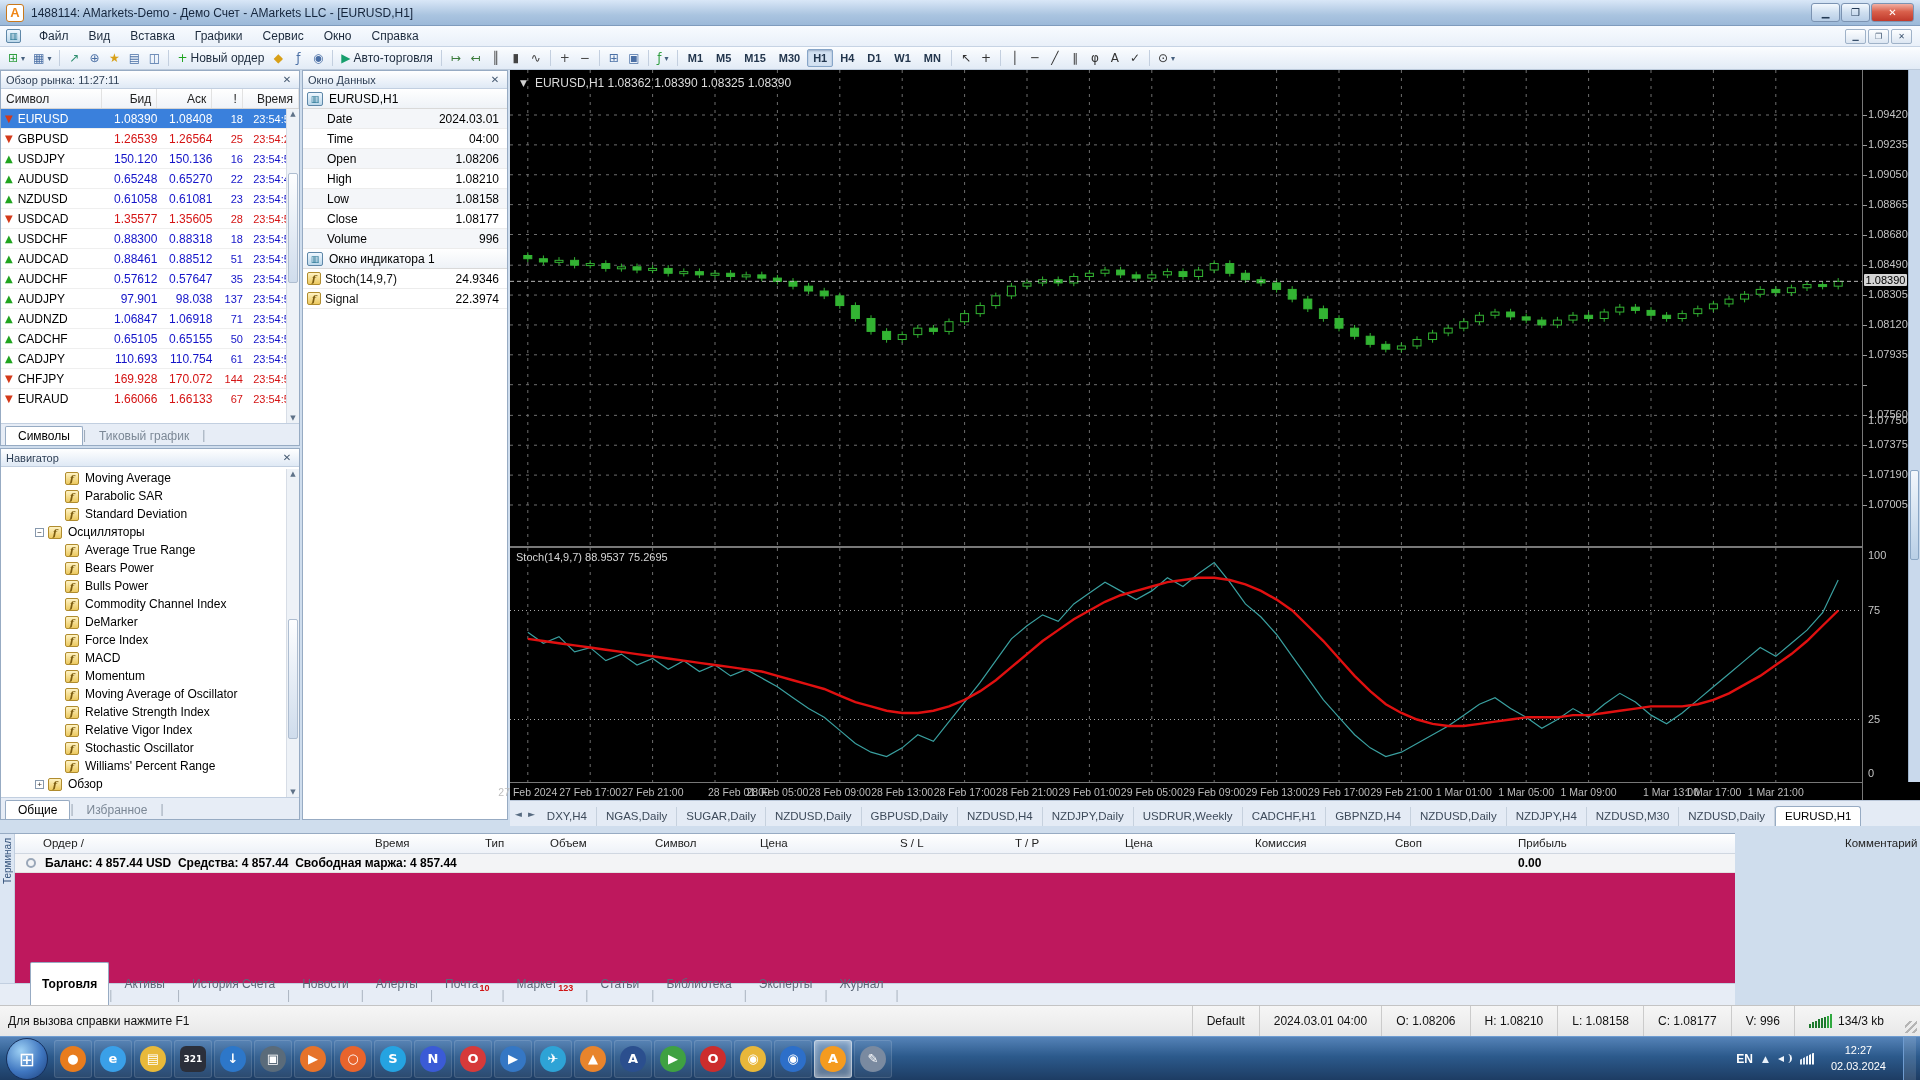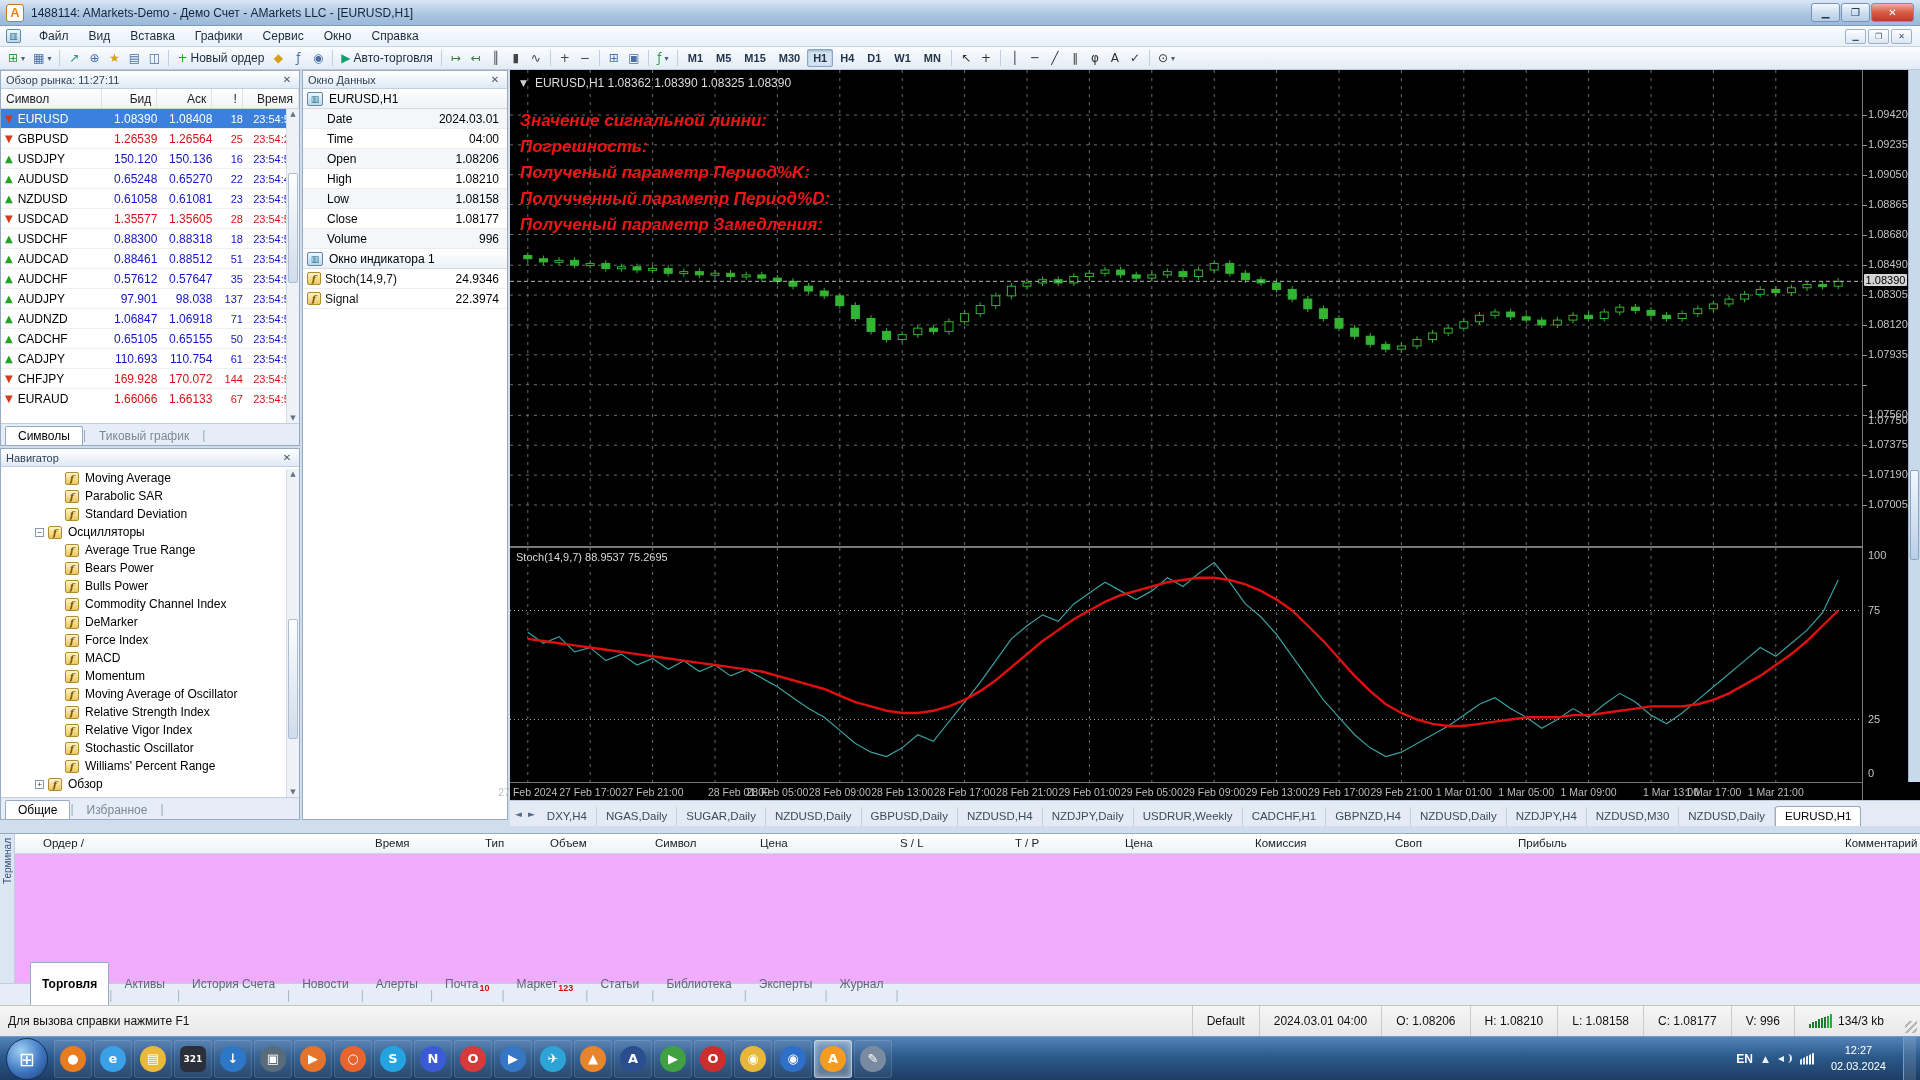--- a/index.html
+++ b/index.html
@@ -116,21 +116,21 @@
   .chart-vscroll .thumb{position:absolute;left:1px;right:1px;top:400px;height:90px;background:linear-gradient(#f2f7fc,#b9cfe6);
     border:1px solid #8aa6c4;border-radius:2px}
 
   .chart-tabs{position:absolute;left:510px;top:800px;width:1410px;height:26px;background:#e4ebf5;
     border-top:1px solid #b9c6d8;display:flex;align-items:flex-end;padding-left:2px;font-size:11.5px;overflow:hidden}
   .ctab-arrow{align-self:center;font-size:9px;color:#53globals6a7f;color:#566a80;padding:0 3px}
   .ctab{padding:3px 9px 4px;color:#3d4a5a;border-right:1px solid #c6d1de;white-space:nowrap}
   .ctab.active{background:#fff;border:1px solid #97abc3;border-bottom:none;border-radius:3px 3px 0 0;color:#000}
 
   
-  .terminal{position:absolute;left:0;top:833px;width:1920px;height:172px;background:#f0abfc;border-top:1px solid #97abc3}
+  .terminal{position:absolute;left:0;top:833px;width:1735px;height:172px;background:#be185d;border-top:1px solid #97abc3}
   .term-side{position:absolute;left:0;top:0;bottom:22px;width:15px;background:#dce6f3;border-right:1px solid #c2cfe0;
     display:flex;align-items:flex-start;justify-content:center}
   .term-side span{writing-mode:vertical-rl;transform:rotate(180deg);font-size:10px;color:#33517a;margin-top:4px}
   .term-header{position:absolute;left:15px;right:0;top:0;height:20px;background:linear-gradient(#ffffff,#eef2f8);
     border-bottom:1px solid #d0d7e1;font-size:11.5px;color:#222}
   .term-col{position:absolute;top:3px;white-space:nowrap}
   .balance-row{position:absolute;left:15px;right:0;top:20px;height:19px;background:#f3f4f6;border-bottom:1px solid #e2e2e2;
     font-size:12px;font-weight:bold;color:#000}
   .bal-icon{position:absolute;left:11px;top:4px;width:10px;height:10px;border:2px solid #9aa7b8;border-radius:50%}
   .bal-text{position:absolute;left:30px;top:2px;white-space:pre}
@@ -878,27 +878,20 @@
           <rect x="1308.6" y="214.56521739130278" width="8" height="2" fill="#33b433" stroke="#33b433"></rect>
           <line x1="1328.1999999999998" y1="208.105590062111" x2="1328.1999999999998" y2="219.40993788820023" stroke="#33b433" stroke-width="1"></line>
           <rect x="1324.1999999999998" y="211.3354037267069" width="8" height="4.844720496897452" fill="#000" stroke="#33b433"></rect>
           <line x1="0" y1="211.3354037267069" x2="1352" y2="211.3354037267069" stroke="#b8b8b8" stroke-width="1" stroke-dasharray="4 3"></line>
         </svg>
     </div>
     <div class="chart-header">
       <span class="tri g">▼</span>
       <span>EURUSD,H1  1.08362 1.08390 1.08325 1.08390</span>
     </div>
-    <div class="annotations" id="annotations">
-        <div class="anno-line">Значение сигнальной линни:</div>
-        <div class="anno-line">Погрешность:</div>
-        <div class="anno-line">Полученый параметр Период%K:</div>
-        <div class="anno-line">Получченный параметр Период%D:</div>
-        <div class="anno-line">Полученый параметр Замедления:</div>
-      </div>
     <div class="pane-sep"></div>
     <div class="pane-stoch" id="pane-stoch">
       <svg id="stoch-svg" width="1352" height="234">
           <line x1="17.8" y1="0" x2="17.8" y2="234" stroke="#6e6e6e" stroke-width="1" stroke-dasharray="3 5"></line>
           <line x1="80.2" y1="0" x2="80.2" y2="234" stroke="#6e6e6e" stroke-width="1" stroke-dasharray="3 5"></line>
           <line x1="142.60000000000002" y1="0" x2="142.60000000000002" y2="234" stroke="#6e6e6e" stroke-width="1" stroke-dasharray="3 5"></line>
           <line x1="205" y1="0" x2="205" y2="234" stroke="#6e6e6e" stroke-width="1" stroke-dasharray="3 5"></line>
           <line x1="267.40000000000003" y1="0" x2="267.40000000000003" y2="234" stroke="#6e6e6e" stroke-width="1" stroke-dasharray="3 5"></line>
           <line x1="329.8" y1="0" x2="329.8" y2="234" stroke="#6e6e6e" stroke-width="1" stroke-dasharray="3 5"></line>
           <line x1="392.2" y1="0" x2="392.2" y2="234" stroke="#6e6e6e" stroke-width="1" stroke-dasharray="3 5"></line>
@@ -1018,20 +1011,25 @@
         <span class="term-col" style="left: 640px;">Символ</span>
         <span class="term-col" style="left: 745px;">Цена</span>
         <span class="term-col" style="left: 885px;">S / L</span>
         <span class="term-col" style="left: 1000px;">T / P</span>
         <span class="term-col" style="left: 1110px;">Цена</span>
         <span class="term-col" style="left: 1240px;">Комиссия</span>
         <span class="term-col" style="left: 1380px;">Своп</span>
         <span class="term-col" style="left: 1503px;">Прибыль</span>
         <span class="term-col" style="left: 1830px;">Комментарий</span>
       </div>
+    <div class="balance-row">
+      <span class="bal-icon"></span>
+      <span class="bal-text">Баланс: 4 857.44 USD  Средства: 4 857.44  Свободная маржа: 4 857.44</span>
+      <span class="bal-profit">0.00</span>
+    </div>
     <div class="term-tabs" id="term-tabs">
         <span class="ttab active">
           <span>Торговля</span>
         </span>
         <span class="ttab-sep">|</span>
         <span class="ttab">
           <span>Активы</span>
         </span>
         <span class="ttab-sep">|</span>
         <span class="ttab">

